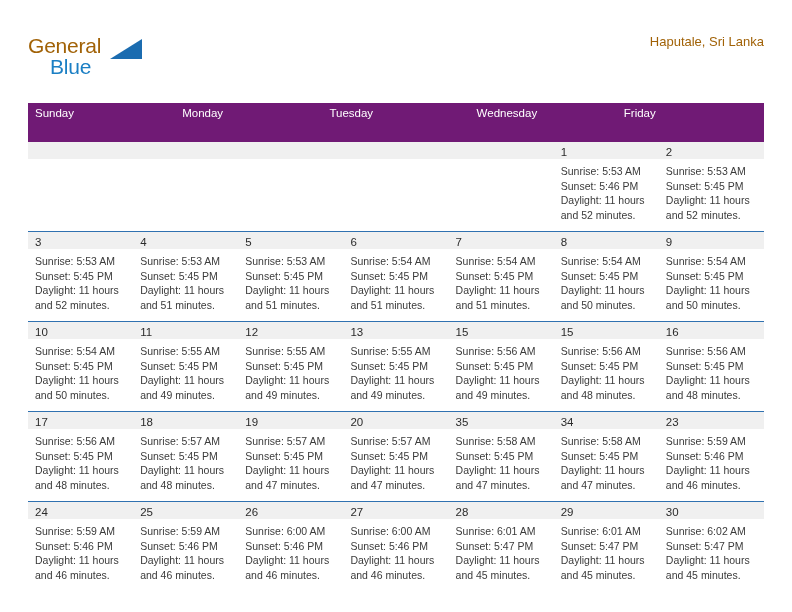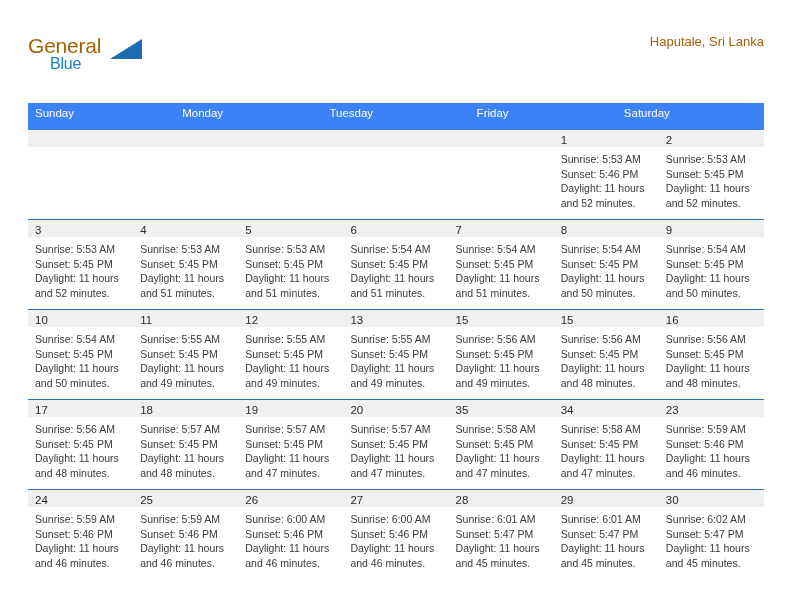--- a/index.html
+++ b/index.html
@@ -44,21 +44,21 @@
     top: 0;
     font-size: 21px;
     letter-spacing: -0.2px;
     color: #a16207;
     font-family: "Liberation Sans", sans-serif;
   }
   .brand-blue {
     position: absolute;
     left: 22px;
     top: 21px;
-    font-size: 16px;
+    font-size: 21px;
     letter-spacing: -0.2px;
     color: #1b7fc4;
     font-family: "Liberation Sans", sans-serif;
   }
   .brand-tri {
     position: absolute;
     left: 82px;
     top: 5px;
     width: 0;
     height: 0;
@@ -90,22 +90,22 @@
   
   .calendar {
     position: absolute;
     left: 28px;
     top: 103px;
     width: 736px;
   }
 
   .dow-row {
     display: flex;
-    background: #3b82f6;
-    height: 27px;
+    background: #701a75;
+    height: 39px;
   }
   .dow {
     flex: 1 1 0;
     color: #ffffff;
     font-size: 11.5px;
     line-height: 21px;
     padding-left: 7px;
     box-sizing: border-box;
     white-space: nowrap;
   }
@@ -165,22 +165,22 @@
       <div class="location">Haputale, Sri Lanka</div>
     </div>
 
   </div>
 
   <div class="calendar">
     <div class="dow-row" id="dow-row">
         <div class="dow">Sunday</div>
         <div class="dow">Monday</div>
         <div class="dow">Tuesday</div>
+        <div class="dow">Wednesday</div>
         <div class="dow">Friday</div>
-        <div class="dow">Saturday</div>
       </div>
     <div id="weeks">
         <div class="week first">
           <div class="cell empty">
             <div class="daynum-band"><span class="daynum"></span></div>
             <div class="cell-body"></div>
           </div>
           <div class="cell empty">
             <div class="daynum-band"><span class="daynum"></span></div>
             <div class="cell-body"></div>

